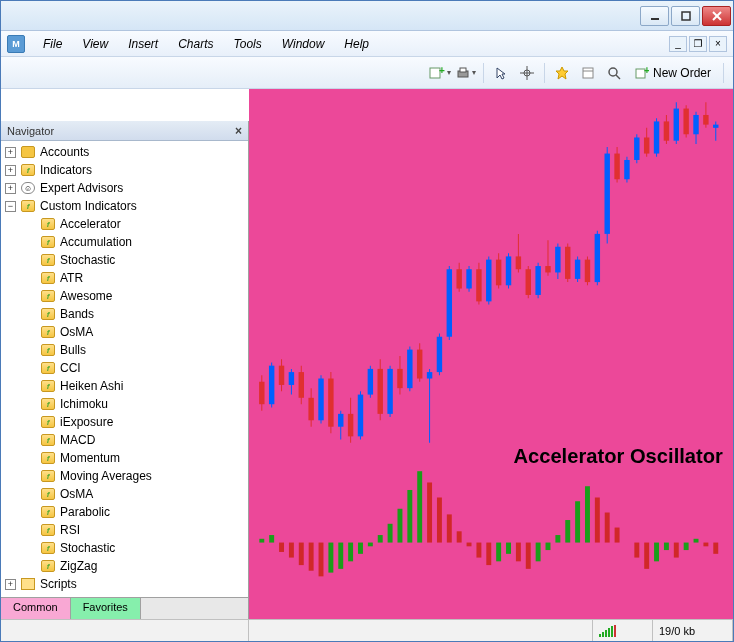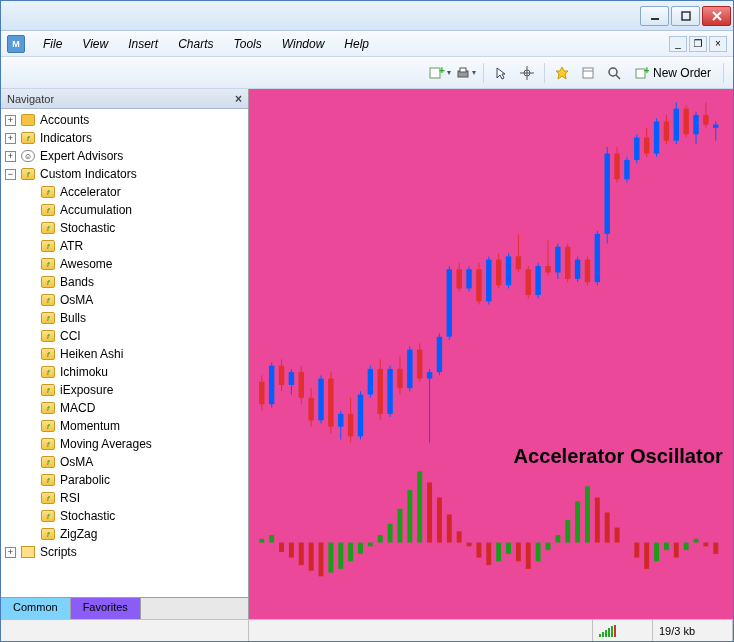--- a/index.html
+++ b/index.html
@@ -19,42 +19,42 @@
 .menubar .mdibtn { width: 18px; height: 16px; margin-left: 2px; border: 1px solid #b0c4de; background: #eaf3fb; display:flex;align-items:center;justify-content:center; cursor:pointer; font-size:10px;}
 
 .toolbar { height: 32px; background: linear-gradient(#f8fbff,#e5eef8); border-bottom: 1px solid #c8d6e8; display: flex; align-items: center; justify-content: flex-end; padding: 0 6px; gap:2px;}
 .toolbar .tbtn { width: 24px; height: 24px; border: 1px solid transparent; display:flex;align-items:center;justify-content:center; cursor:pointer; border-radius:2px;}
 .toolbar .sep { width:1px; height:20px; background:#c8d6e8; margin:0 3px;}
 .toolbar .neworder { padding:0 6px; width:auto; gap:4px; font-size:12px;}
 .toolbar .dd { font-size:8px; color:#555; margin-left:2px;}
 
 .body { flex:1; display:flex; overflow:hidden; }
 
-.navigator { width: 248px; background:#fff; border-right:1px solid #a0a0a0; display:flex; flex-direction:column; }
+.navigator { width: 248px; background:#fff; border-right:1px solid #a0a0a0; display:flex; flex-direction:column;margin-top:32px; }
 .nav-title { height:20px; background: linear-gradient(#e4ecf5,#d1dced); border-bottom:1px solid #a8b8cc; display:flex; align-items:center; padding:0 6px; font-size:11px; color:#333;}
 .nav-title .close { margin-left:auto; cursor:pointer; font-size:12px; font-weight:bold; color:#444;}
 .nav-tree { flex:1; overflow:auto; position:relative; padding:2px 0;}
 .nav-tree::-webkit-scrollbar { width:16px;}
 .nav-tree::-webkit-scrollbar-track { background:#f0f0f0; border-left:1px solid #ccc;}
 .nav-tree::-webkit-scrollbar-thumb { background:#c8c8c8; border:1px solid #aaa; border-radius:2px;}
 
 .tree-item { display:flex; align-items:center; height:18px; padding-left:4px; cursor:pointer; white-space:nowrap;}
 .tree-item .expander { width:11px; height:11px; border:1px solid #888; background:#fff; display:flex; align-items:center; justify-content:center; font-size:9px; line-height:1; margin-right:4px; color:#333;}
 .tree-item .noexp { width:15px; display:inline-block;}
 .tree-item.level1 { padding-left: 24px;}
 .tree-item .icon { width:16px; height:14px; margin-right:4px; display:flex;align-items:center;justify-content:center;}
 .ico-fx { background: linear-gradient(#ffe08a,#f5c542); border:1px solid #c89820; border-radius:2px; width:14px;height:12px; font-size:8px; font-style:italic; font-weight:bold; color:#5a3; display:flex;align-items:center;justify-content:center;}
 .ico-account { width:14px;height:12px; background:#f5c542; border:1px solid #c89820; border-radius:2px;}
 .ico-expert { width:14px;height:12px; background:#fff; border:1px solid #888; border-radius:7px; display:flex;align-items:center;justify-content:center; font-size:8px;}
 .ico-scripts { width:14px;height:12px; background:#ffe08a; border:1px solid #c89820;}
 .ico-globe { width:12px;height:12px; border-radius:50%; background: radial-gradient(circle at 30% 30%, #aef, #27c); border:1px solid #159;}
 
 .nav-tabs { height:22px; border-top:1px solid #a0a0a0; display:flex; background:#e8e8e8;}
-.nav-tab { padding:3px 12px; border-right:1px solid #a0a0a0; background:#8b5cf6; font-size:11px; cursor:pointer;}
-.nav-tab.active { background:#7dd3fc;}
+.nav-tab { padding:3px 12px; border-right:1px solid #a0a0a0; background:#86efac; font-size:11px; cursor:pointer;}
+.nav-tab.active { background:#f9a8d4;}
 
 .chart-area { flex:1; background:#ec4899; display:flex; flex-direction:column; position:relative;}
 .chart-main { flex:1; position:relative; overflow:hidden;}
 .chart-main svg { width:100%; height:100%;}
 
 .statusbar { height:22px; border-top:1px solid #c0c0c0; background:#f2f2f2; display:flex; align-items:center; font-size:11px;}
 .statusbar .cell { border-right:1px solid #c0c0c0; height:100%; display:flex; align-items:center; padding:0 6px;}
 .statusbar .cell.fill { flex:1;}
 .statusbar .bars { display:flex; gap:1px; align-items:flex-end; height:12px;}
 .statusbar .bars span { width:2px; background:#2a2;}
@@ -499,16 +499,16 @@
     <div class="cell" style="width:60px">
       <div class="bars">
           <span style="height:3px"></span>
           <span style="height:5px"></span>
           <span style="height:7px"></span>
           <span style="height:9px"></span>
           <span style="height:11px"></span>
           <span style="height:12px;background:#c33"></span>
         </div>
     </div>
-    <div class="cell" style="width:80px">19/3 kb</div>
+    <div class="cell" style="width:80px">19/0 kb</div>
   </div>
 
 </div>
 
 </body></html>

